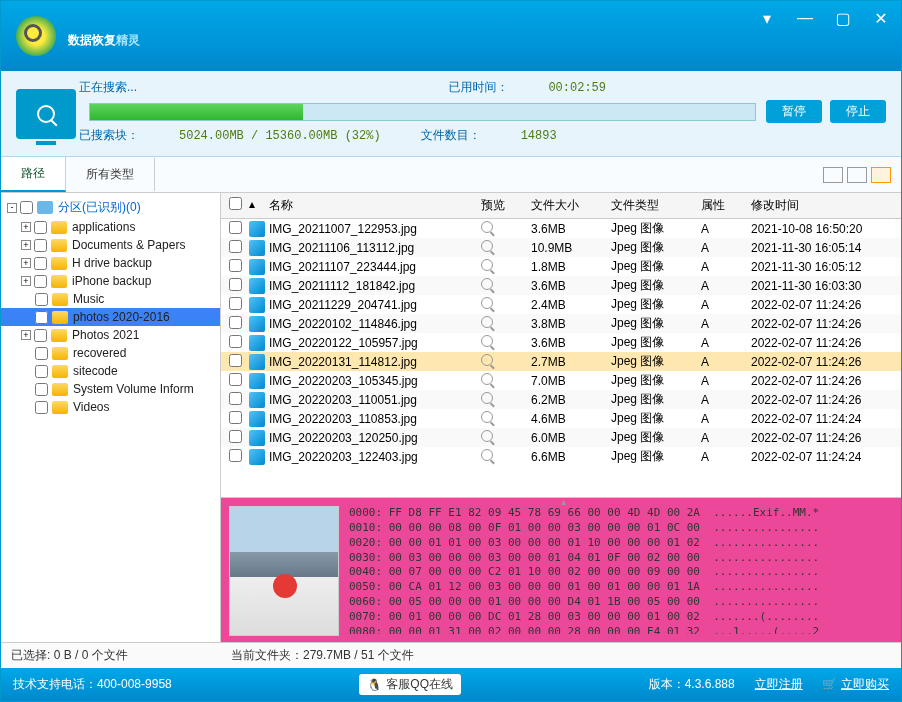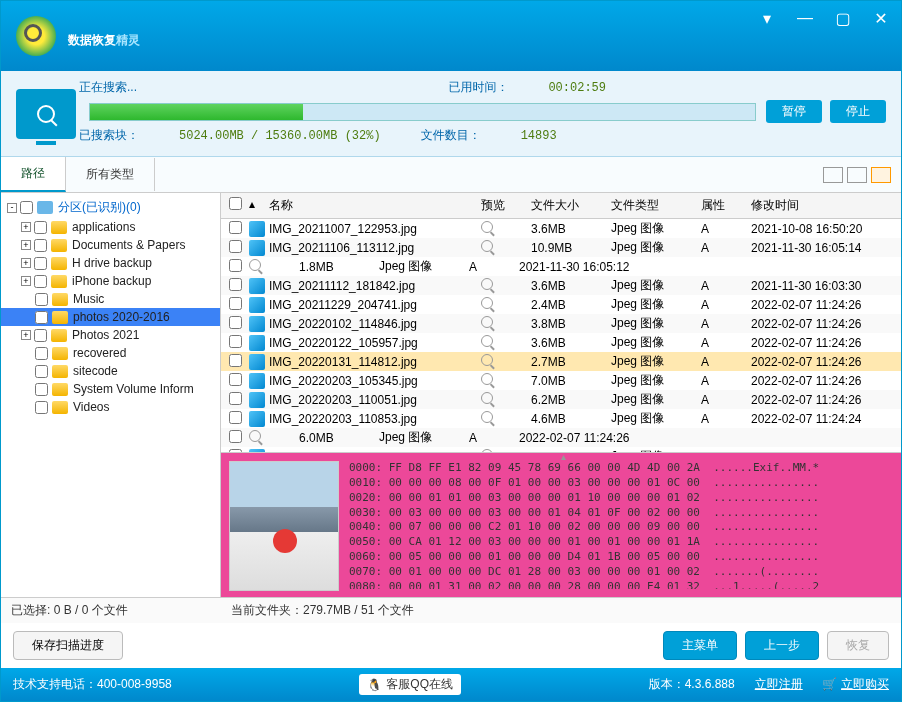--- a/index.html
+++ b/index.html
@@ -263,20 +263,24 @@
               <span>IMG_20211106_113112.jpg</span>
             </div>
             <div class="fr-preview"><span class="mag-icon"></span></div>
             <div class="fr-size">10.9MB</div>
             <div class="fr-type">Jpeg 图像</div>
             <div class="fr-attr">A</div>
             <div class="fr-time">2021-11-30 16:05:14</div>
           </div>
           <div class="file-row">
             <div class="fr-cb"><input type="checkbox" style=""></div>
+            <div class="fr-name">
+              <span class="fr-icon"></span>
+              <span>IMG_20211107_223444.jpg</span>
+            </div>
             <div class="fr-preview"><span class="mag-icon"></span></div>
             <div class="fr-size">1.8MB</div>
             <div class="fr-type">Jpeg 图像</div>
             <div class="fr-attr">A</div>
             <div class="fr-time">2021-11-30 16:05:12</div>
           </div>
           <div class="file-row">
             <div class="fr-cb"><input type="checkbox" style=""></div>
             <div class="fr-name">
               <span class="fr-icon"></span>
@@ -367,20 +371,24 @@
               <span>IMG_20220203_110853.jpg</span>
             </div>
             <div class="fr-preview"><span class="mag-icon"></span></div>
             <div class="fr-size">4.6MB</div>
             <div class="fr-type">Jpeg 图像</div>
             <div class="fr-attr">A</div>
             <div class="fr-time">2022-02-07 11:24:24</div>
           </div>
           <div class="file-row">
             <div class="fr-cb"><input type="checkbox" style=""></div>
+            <div class="fr-name">
+              <span class="fr-icon"></span>
+              <span>IMG_20220203_120250.jpg</span>
+            </div>
             <div class="fr-preview"><span class="mag-icon"></span></div>
             <div class="fr-size">6.0MB</div>
             <div class="fr-type">Jpeg 图像</div>
             <div class="fr-attr">A</div>
             <div class="fr-time">2022-02-07 11:24:26</div>
           </div>
           <div class="file-row">
             <div class="fr-cb"><input type="checkbox" style=""></div>
             <div class="fr-name">
               <span class="fr-icon"></span>
@@ -407,27 +415,20 @@
 0090: 00 02 00 00 00 14 00 00 01 0C 02 13 00 03 00 00  ................</div>
       </div>
     </div>
   </div>
 
   <div class="status-bar">
     <div class="status-left">已选择: 0 B / 0 个文件</div>
     <div>当前文件夹：279.7MB / 51 个文件</div>
   </div>
 
-  <div class="button-bar">
-    <button class="btn">保存扫描进度</button>
-    <div class="spacer"></div>
-    <button class="btn primary">主菜单</button>
-    <button class="btn primary">上一步</button>
-    <button class="btn disabled">恢复</button>
-  </div>
 
   <div class="footer">
     <span class="footer-item">
       <span>技术支持电话：</span><span>400-008-9958</span>
     </span>
     <div class="spacer"></div>
     <span class="qq-badge">
       <span>🐧</span>
         <span>客服QQ在线</span>
     </span>

